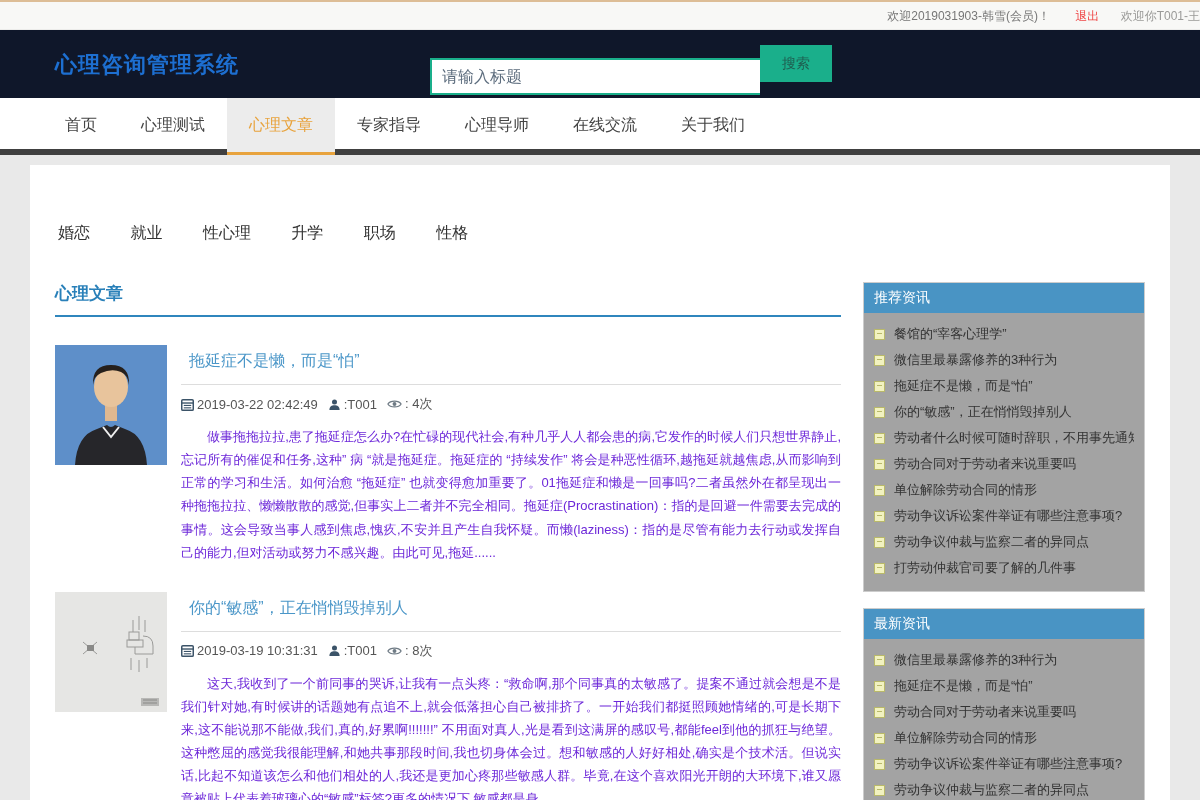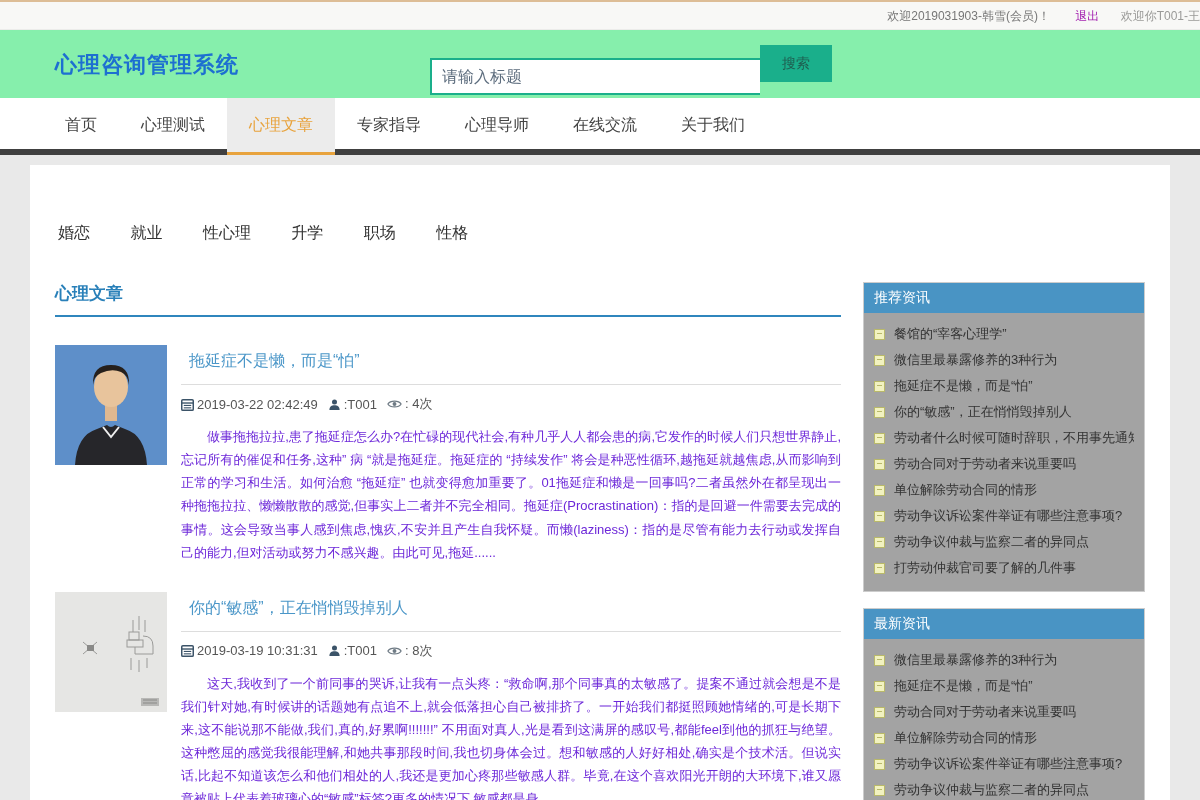--- a/index.html
+++ b/index.html
@@ -12,23 +12,23 @@
   .topbar {
     height:30px; background:#f8f8f6; border-top:2px solid #ddbd96;
     border-bottom:1px solid #ececea; position:relative; overflow:hidden;
   }
   .top-accent { position:absolute; top:-2px; left:140px; width:50px; height:2px; background:#cd5241; }
   .topbar-content {
     position:absolute; top:0; right:-12px; height:28px; line-height:28px;
     white-space:nowrap; font-size:12px; color:#9a9a98;
   }
   .topbar-content .who { color:#777; }
-  .logout { color:#a21caf; margin:0 18px 0 22px; text-decoration:none; cursor:pointer; }
-  
-  .header { height:68px; background:#86efac; position:relative;padding-left:47px; }
+  .logout { color:#ef4444; margin:0 18px 0 22px; text-decoration:none; cursor:pointer; }
+  
+  .header { height:68px; background:#0f172a; position:relative;padding-left:47px; }
   .site-title {
     position:absolute; left:55px; top:20px; font-size:22px; font-weight:bold;
     color:#1d6fd1; letter-spacing:1px;
   }
   .search-group { position:absolute; left:430px; top:15px; display:flex; }
   .search-input {
     width:330px; height:37px; border:2px solid #1aaf8b; border-right:none;
     padding:0 10px; font-size:16px; color:#333; outline:none;
     font-family:"Liberation Sans","DejaVu Sans",sans-serif;
     margin-top:13px;

